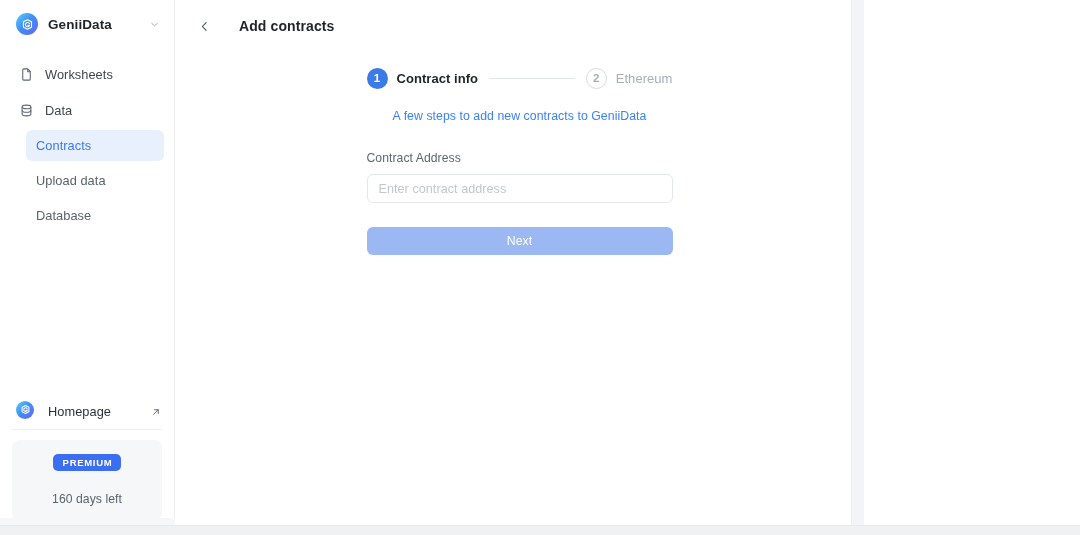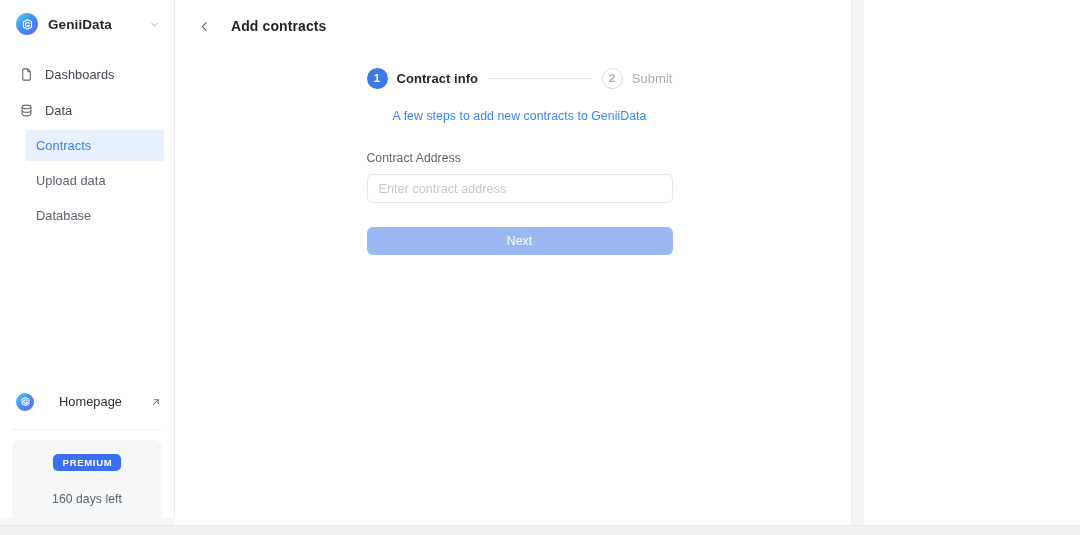--- a/index.html
+++ b/index.html
@@ -97,39 +97,39 @@
     color: #3f464f;
     letter-spacing: 0.05px;
   }
 
   .nav-sub {
     display: flex;
     align-items: center;
     height: 31px;
     margin: 2px 10px 2px 26px;
     padding: 0 10px;
-    border-radius: 0;
+    border-radius: 6px;
     cursor: pointer;
   }
   .nav-sub .nav-label {
     font-size: 12.8px;
     color: #5a626d;
     letter-spacing: 0.05px;
   }
   .nav-sub.active { background: #e8f0fe; }
   .nav-sub.active .nav-label { color: #3b7ae8; }
 
   .sidebar-spacer { flex: 1 1 auto; }
 
   .homepage-row {
     display: flex;
-    align-items: center;
+    align-items: flex-end;
     height: 34px;
     margin: 0 12px 10px 16px;
-    gap: 25px;
+    gap: 14px;
     cursor: pointer;
   }
   .homepage-logo {
     width: 18px; height: 18px; flex: 0 0 18px;
     border-radius: 50%;
     background: linear-gradient(135deg, #5ad1f5 0%, #3f8ef7 48%, #6a63ef 100%);
     display: flex; align-items: center; justify-content: center;
   }
   .homepage-label {
     flex: 1;
@@ -182,21 +182,21 @@
     height: 535px;
     background: #ffffff;
     overflow: hidden;
   }
 
   .topbar {
     display: flex;
     align-items: center;
     height: 52px;
     padding-left: 22px;
-    gap: 20px;
+    gap: 28px;
   }
   .back-chevron {
     width: 14px; height: 14px; flex: 0 0 14px;
     color: #3b4149;
     display: flex; align-items: center; justify-content: center;
     cursor: pointer;
   }
   .topbar-title {
     font-size: 14px;
     font-weight: 700;
@@ -384,21 +384,21 @@
 
     <nav class="nav">
 
       <div class="nav-item">
         <span class="nav-icon">
           <svg width="15" height="15" viewBox="0 0 24 24" fill="none">
             <path d="M14 3H7.5A1.5 1.5 0 0 0 6 4.5v15A1.5 1.5 0 0 0 7.5 21h9a1.5 1.5 0 0 0 1.5-1.5V7z" stroke="currentColor" stroke-width="1.7" stroke-linejoin="round"></path>
             <path d="M14 3v4.5H18" stroke="currentColor" stroke-width="1.7" stroke-linejoin="round"></path>
           </svg>
         </span>
-        <span class="nav-label">Dashboards</span>
+        <span class="nav-label">Worksheets</span>
       </div>
 
 
       <div class="nav-item">
         <span class="nav-icon">
           <svg width="15" height="15" viewBox="0 0 24 24" fill="none">
             <ellipse cx="12" cy="6.3" rx="7" ry="2.9" stroke="currentColor" stroke-width="1.7"></ellipse>
             <path d="M5 6.3v11.4c0 1.6 3.1 2.9 7 2.9s7-1.3 7-2.9V6.3" stroke="currentColor" stroke-width="1.7"></path>
             <path d="M5 12c0 1.6 3.1 2.9 7 2.9s7-1.3 7-2.9" stroke="currentColor" stroke-width="1.7"></path>
           </svg>
@@ -459,21 +459,21 @@
     <div class="content">
 
       <div class="stepper">
         <div class="step active">
           <span class="step-circle">1</span>
           <span class="step-label">Contract info</span>
         </div>
         <div class="step-connector"></div>
         <div class="step inactive">
           <span class="step-circle">2</span>
-          <span class="step-label">Submit</span>
+          <span class="step-label">Ethereum</span>
         </div>
       </div>
 
       <div class="page-subtitle">A few steps to add new contracts to GeniiData</div>
 
       <form class="form">
 
 
         <div class="field-block">
           <div class="field-label">Contract Address</div>

